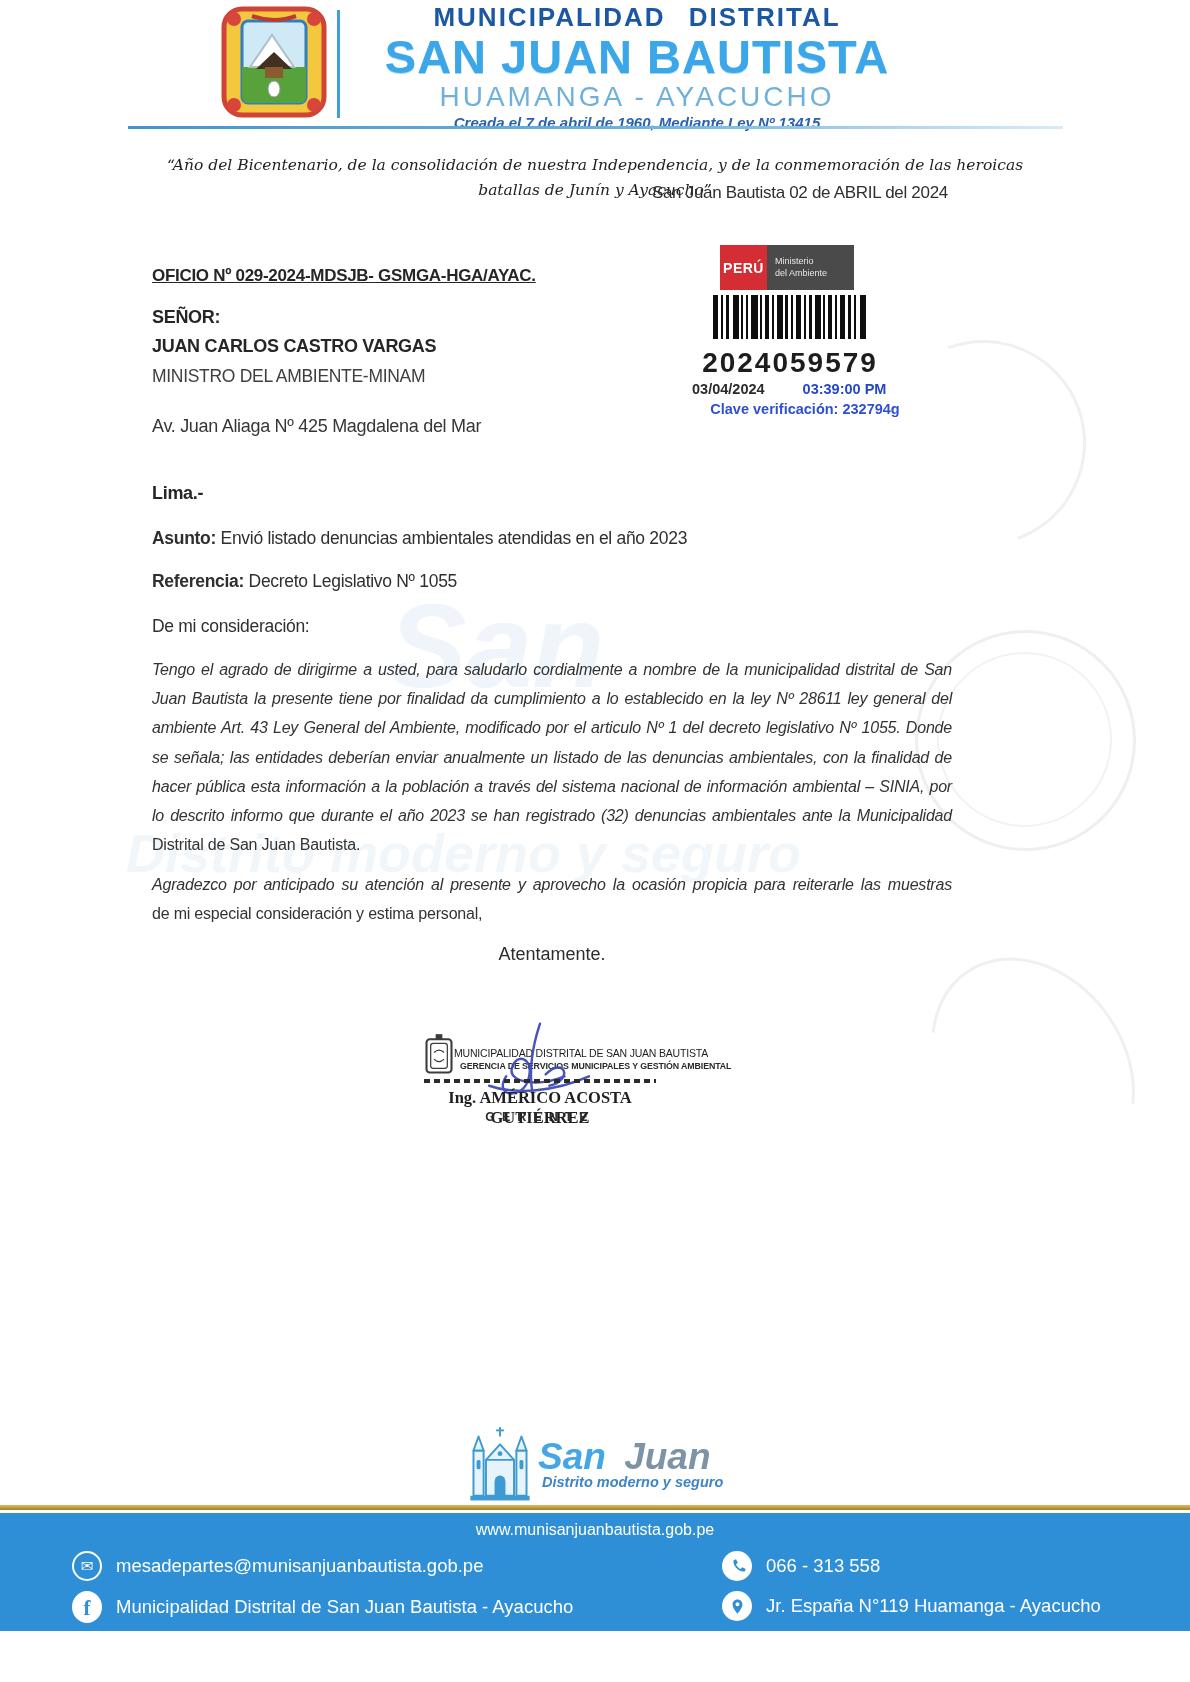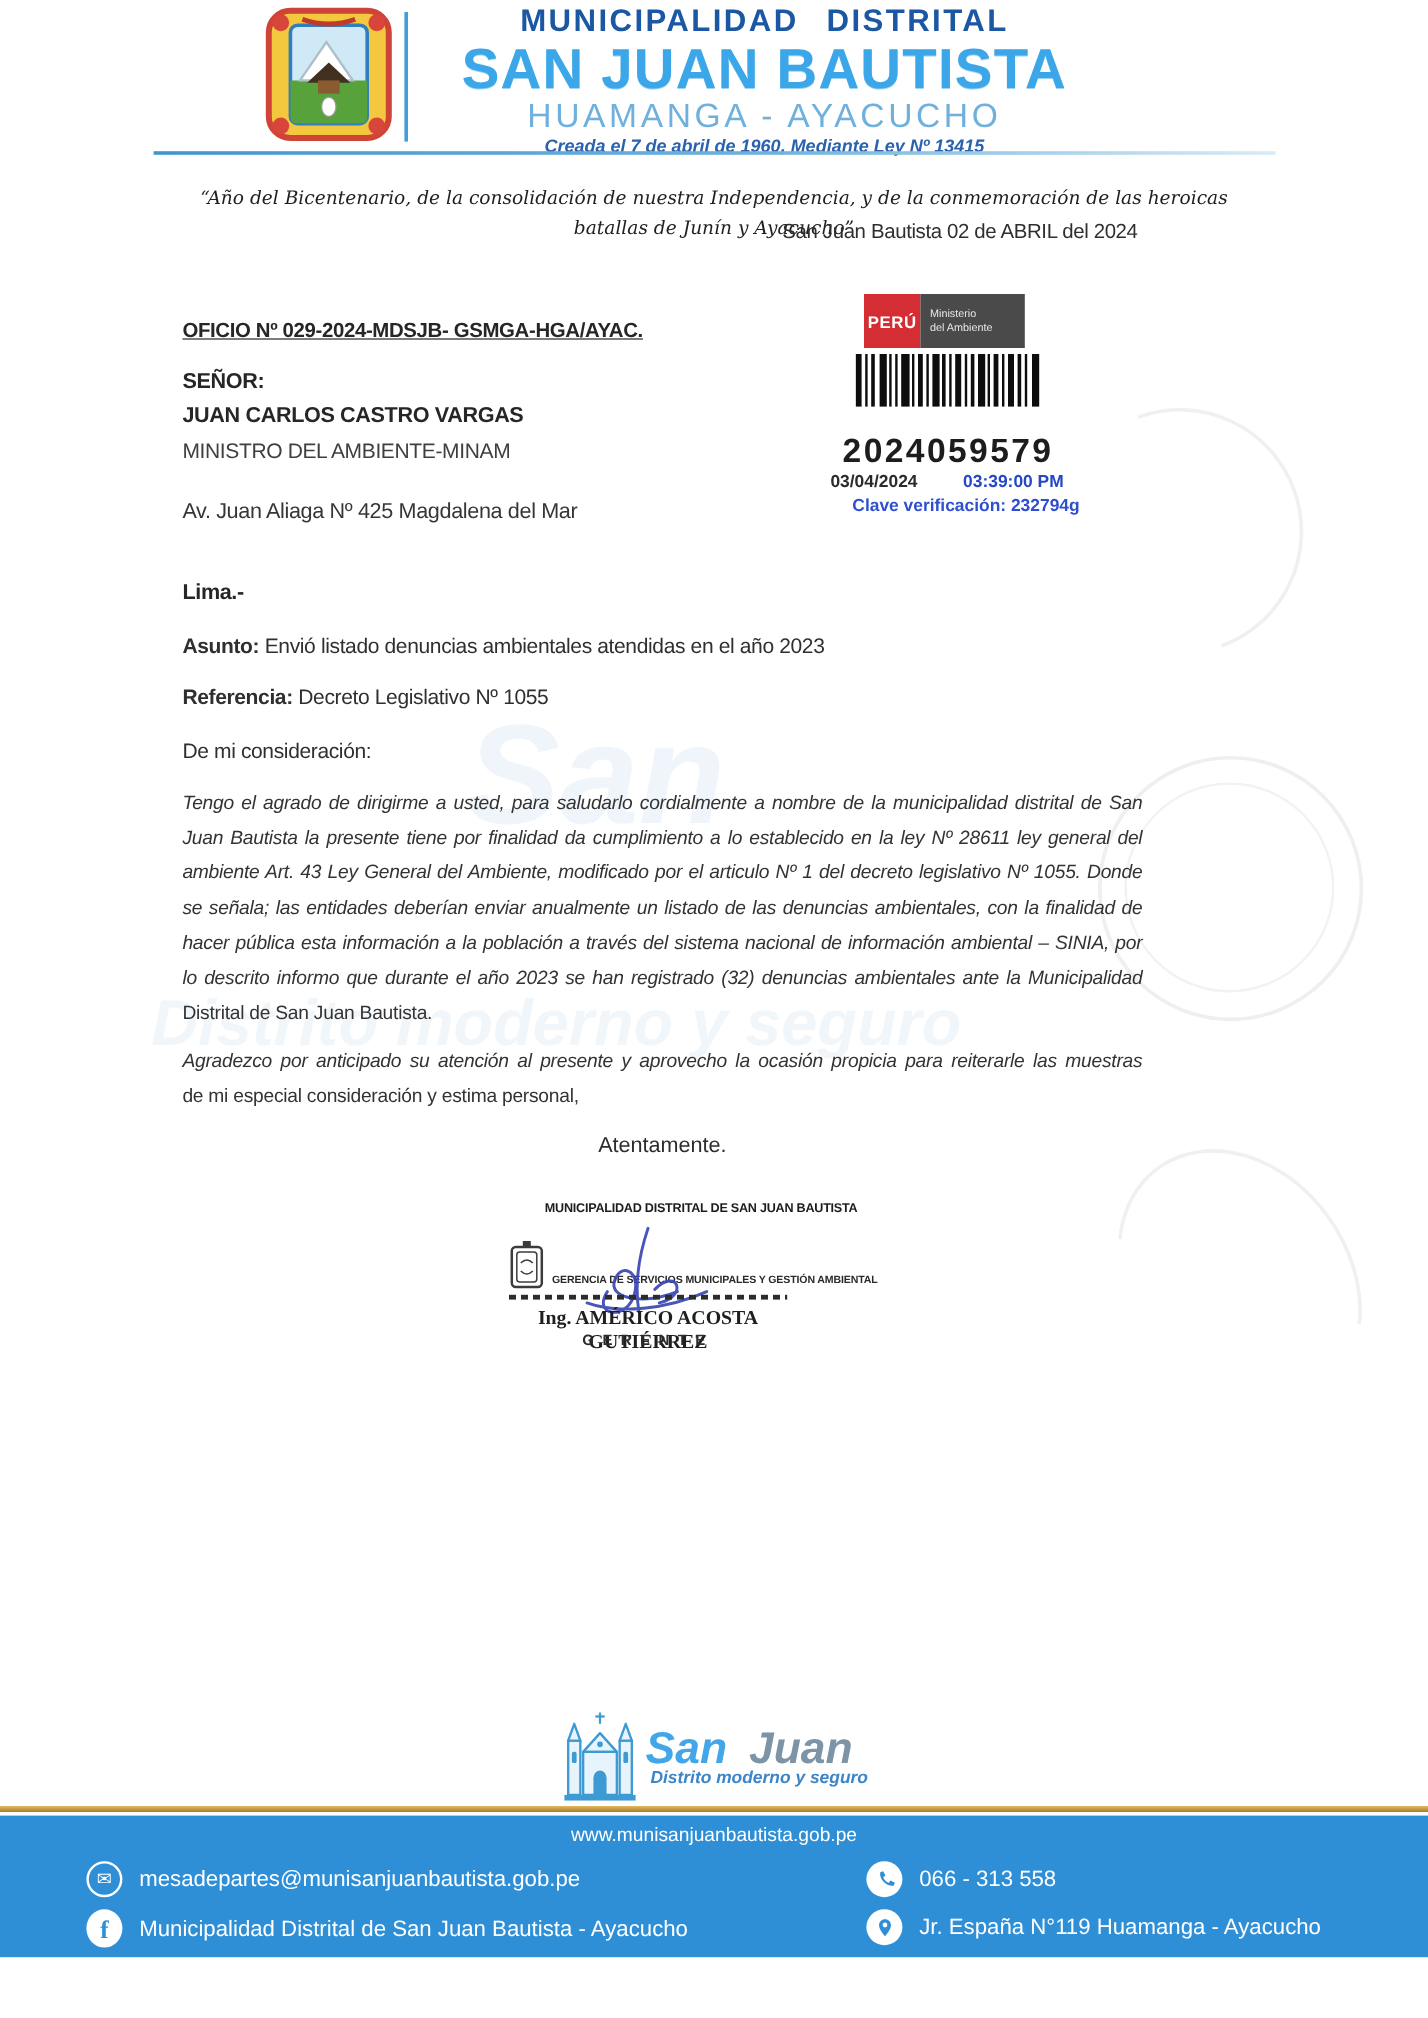--- a/index.html
+++ b/index.html
@@ -46,35 +46,35 @@
   .greeting{top:616px;}
 
   
   .stamp{left:650px;top:245px;width:280px;}
   .plate{display:flex;margin-left:70px;height:45px;}
   .plate-red{width:47px;background:#d42d33;color:#fff;font-weight:bold;font-size:14px;
              display:flex;align-items:center;justify-content:center;letter-spacing:.5px;}
   .plate-gray{width:87px;background:#4a4a4a;color:#e8e8e8;font-size:9px;line-height:1.25;
               display:flex;flex-direction:column;justify-content:center;padding-left:8px;box-sizing:border-box;}
   .barcode{margin-left:63px;margin-top:5px;}
-  .reg-num{text-align:center;font-size:28px;font-weight:bold;color:#1d1d1d;letter-spacing:2px;margin-top:16px;}
+  .reg-num{text-align:center;font-size:28px;font-weight:bold;color:#1d1d1d;letter-spacing:2px;margin-top:4px;}
   .reg-dt{display:flex;font-size:14.5px;font-weight:bold;margin-top:2px;}
   .reg-date{margin-left:42px;color:#2a2a2a;}
   .reg-time{margin-left:38px;color:#2447c8;}
   .reg-clave{margin-left:30px;text-align:center;font-size:14.5px;font-weight:bold;color:#2e4fd0;margin-top:4px;}
 
   
   .para{left:152px;width:800px;font-size:16px;line-height:29.2px;color:#333;letter-spacing:-0.2px;}
   .body-line{white-space:normal;}
   .j{text-align:justify;text-align-last:justify;font-style:italic;}
   .italic{font-style:italic;}
   .closing{left:152px;top:944px;width:800px;text-align:center;font-size:18px;color:#2d2d2d;}
 
   
-  .sig-stamp-l1{left:454px;top:1001px;font-size:10.5px;font-weight:bold;color:#1d1d1d;letter-spacing:-0.2px;white-space:nowrap;}
+  .sig-stamp-l1{left:454px;top:1047px;font-size:10.5px;font-weight:normal;color:#1d1d1d;letter-spacing:-0.2px;white-space:nowrap;}
   .sig-stamp-l2{left:460px;top:1061px;font-size:8.8px;font-weight:bold;color:#2a2a2a;letter-spacing:-0.1px;white-space:nowrap;}
   .dotline{left:424px;top:1079px;width:232px;height:4px;
            background:repeating-linear-gradient(to right,#2c2c2c 0 6px,transparent 6px 10px);}
   .sig-name{left:400px;top:1088px;width:280px;text-align:center;
             font-family:"Liberation Serif","DejaVu Serif",serif;font-weight:bold;font-size:16.5px;color:#1f1f1f;}
   .sig-role{left:400px;top:1110px;width:280px;text-align:center;font-size:12.5px;font-weight:bold;
             letter-spacing:7px;color:#2c2c2c;}
 
   
   .flogo-name{left:538px;top:1436px;font-size:37px;font-weight:bold;font-style:italic;white-space:nowrap;}

